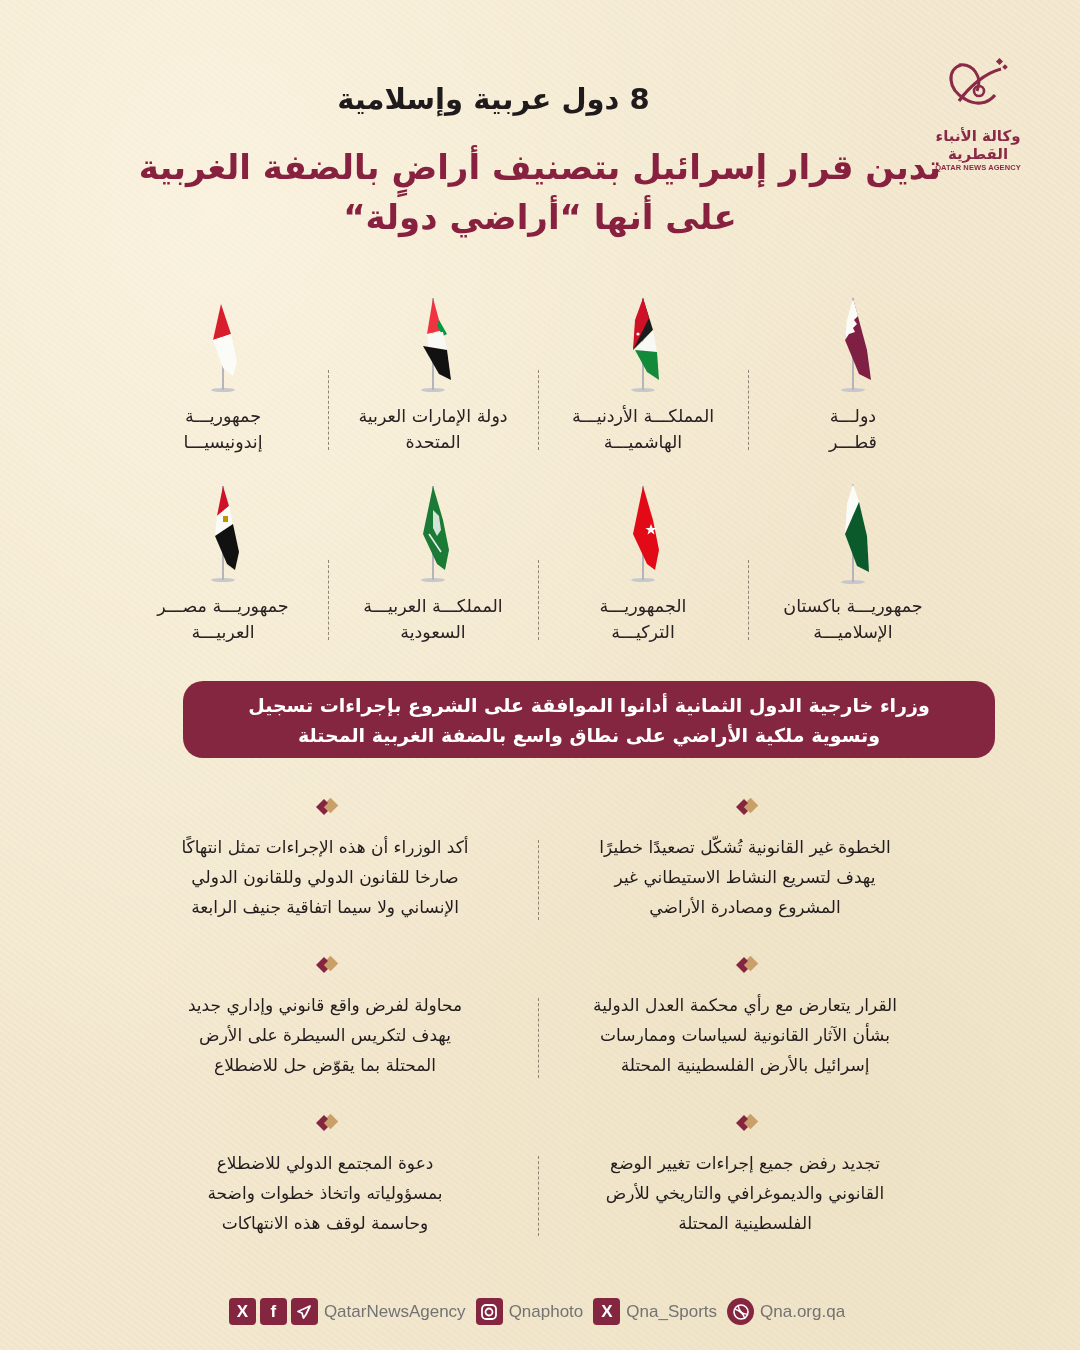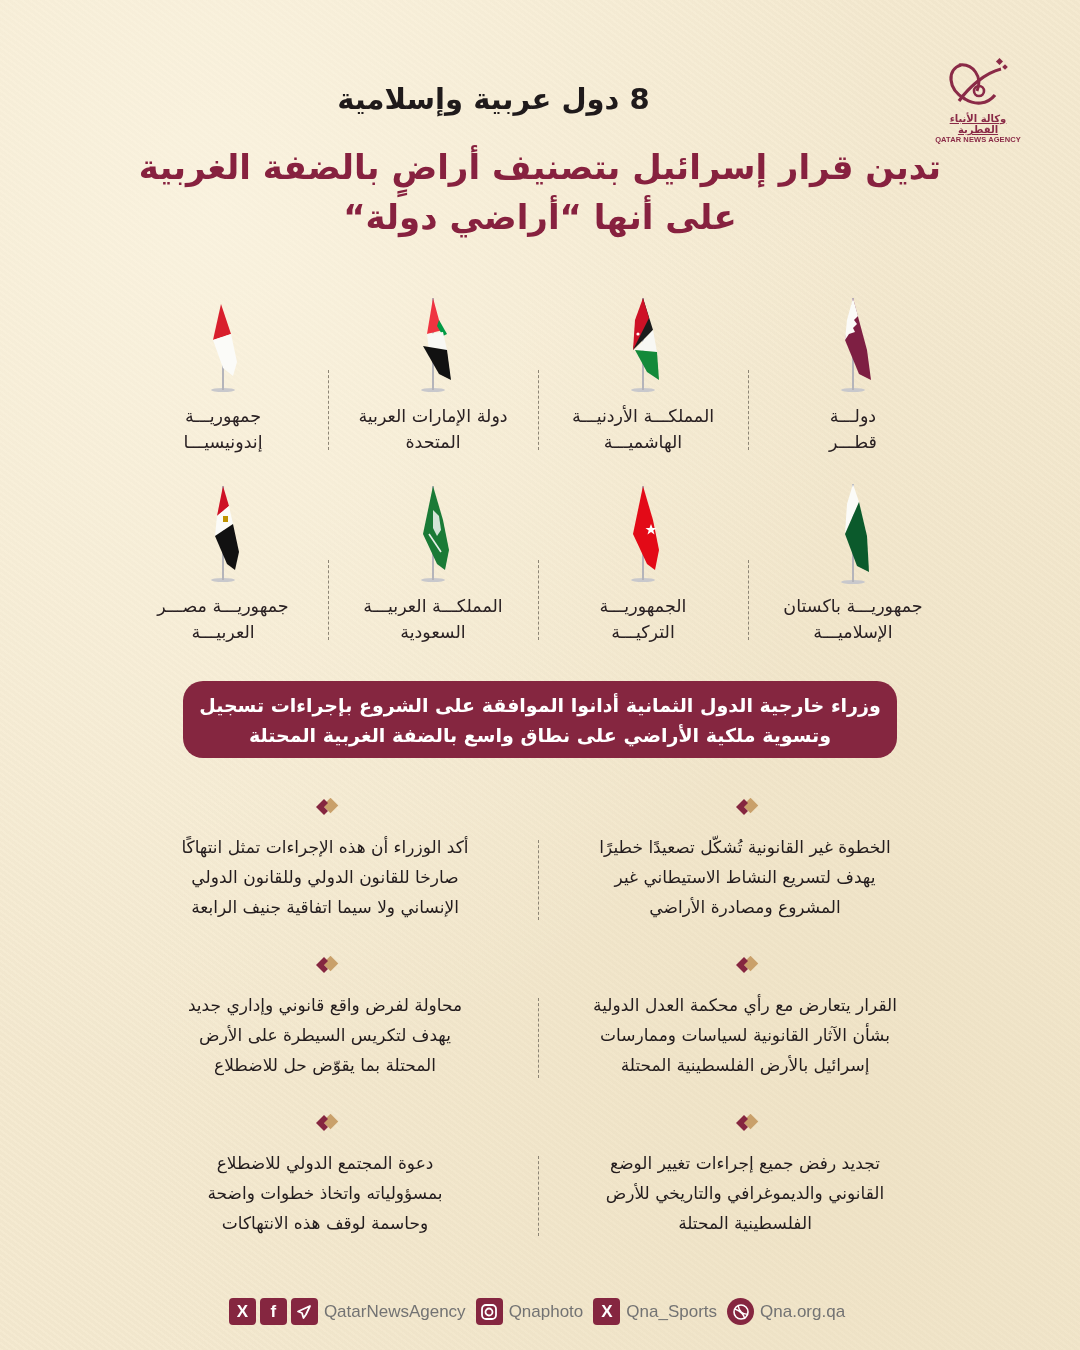--- a/index.html
+++ b/index.html
@@ -12,39 +12,39 @@
         radial-gradient(ellipse at 80% 85%, rgba(230,215,180,0.35) 0%, rgba(230,215,180,0) 60%),
         repeating-linear-gradient(37deg, rgba(255,255,255,0.05) 0 2px, rgba(0,0,0,0.012) 2px 5px);
       font-family: "DejaVu Sans", sans-serif;
       color: #2a2123;
       direction: rtl;
     }
 
     
     .logo { position: absolute; left: 930px; top: 55px; width: 96px; text-align: center; direction: rtl; }
     .logo svg { display: block; margin: 0 auto; }
-    .logo .ar { font-size: 10px; font-weight: bold; color: #8a2a47; margin-top: 2px; text-decoration: underline; }
+    .logo .ar { font-size: 15px; font-weight: bold; color: #8a2a47; margin-top: 16px; }
     .logo .en { font-family: "Liberation Sans", sans-serif; font-size: 7.5px; font-weight: bold; color: #8a2a47; letter-spacing: 0.1px; direction: ltr; }
 
     
     .kicker { position: absolute; top: 82px; left: 0; width: 987px; text-align: center; font-size: 29px; font-weight: bold; color: #1f1a1b; }
     .headline { position: absolute; top: 142px; left: 0; width: 1080px; text-align: center; color: #87213f; font-weight: bold; font-size: 34px; line-height: 50px; }
 
     
     .flags { position: absolute; left: 118px; top: 285px; width: 840px; }
     .flag-row { display: flex; flex-direction: row; height: 190px; }
     .flag-cell { position: relative; width: 210px; height: 190px; }
     .flag-cell .sep { position: absolute; left: 0; top: 85px; height: 80px; border-left: 1px dashed #8c8474; }
     .flag-cell:last-child .sep { display: none; }
     .flag-wrap { position: absolute; left: 50%; top: 5px; width: 60px; height: 105px; margin-left: -30px; }
     .flag-wrap svg { display: block; }
     .flag-name { position: absolute; top: 118px; left: 0; width: 210px; text-align: center; font-size: 17.5px; line-height: 26px; color: #2a2123; }
 
     
-    .banner { position: absolute; left: 183px; top: 681px; width: 714px; height: 77px; background: #852640; border-radius: 20px; color: #fff; text-align: center; font-weight: bold; font-size: 19px; line-height: 30px; padding-top: 9px; }
+    .banner { position: absolute; left: 183px; top: 681px; width: 812px; height: 77px; background: #852640; border-radius: 20px; color: #fff; text-align: center; font-weight: bold; font-size: 19px; line-height: 30px; padding-top: 9px; }
 
     
     .points { position: absolute; left: 118px; top: 790px; width: 840px; }
     .point-row { display: flex; flex-direction: row; height: 158px; }
     .point { position: relative; width: 420px; height: 158px; text-align: center; }
     .point .bullet { position: absolute; top: 8px; left: 50%; margin-left: -13px; width: 26px; height: 18px; }
     .point .text { position: absolute; top: 42px; left: 4px; right: 10px; font-size: 17px; line-height: 30px; color: #231c1d; }
     .point .vsep { position: absolute; left: 0; top: 50px; height: 80px; border-left: 1px dashed #8c8474; }
     .point:last-child .vsep { display: none; }
 

